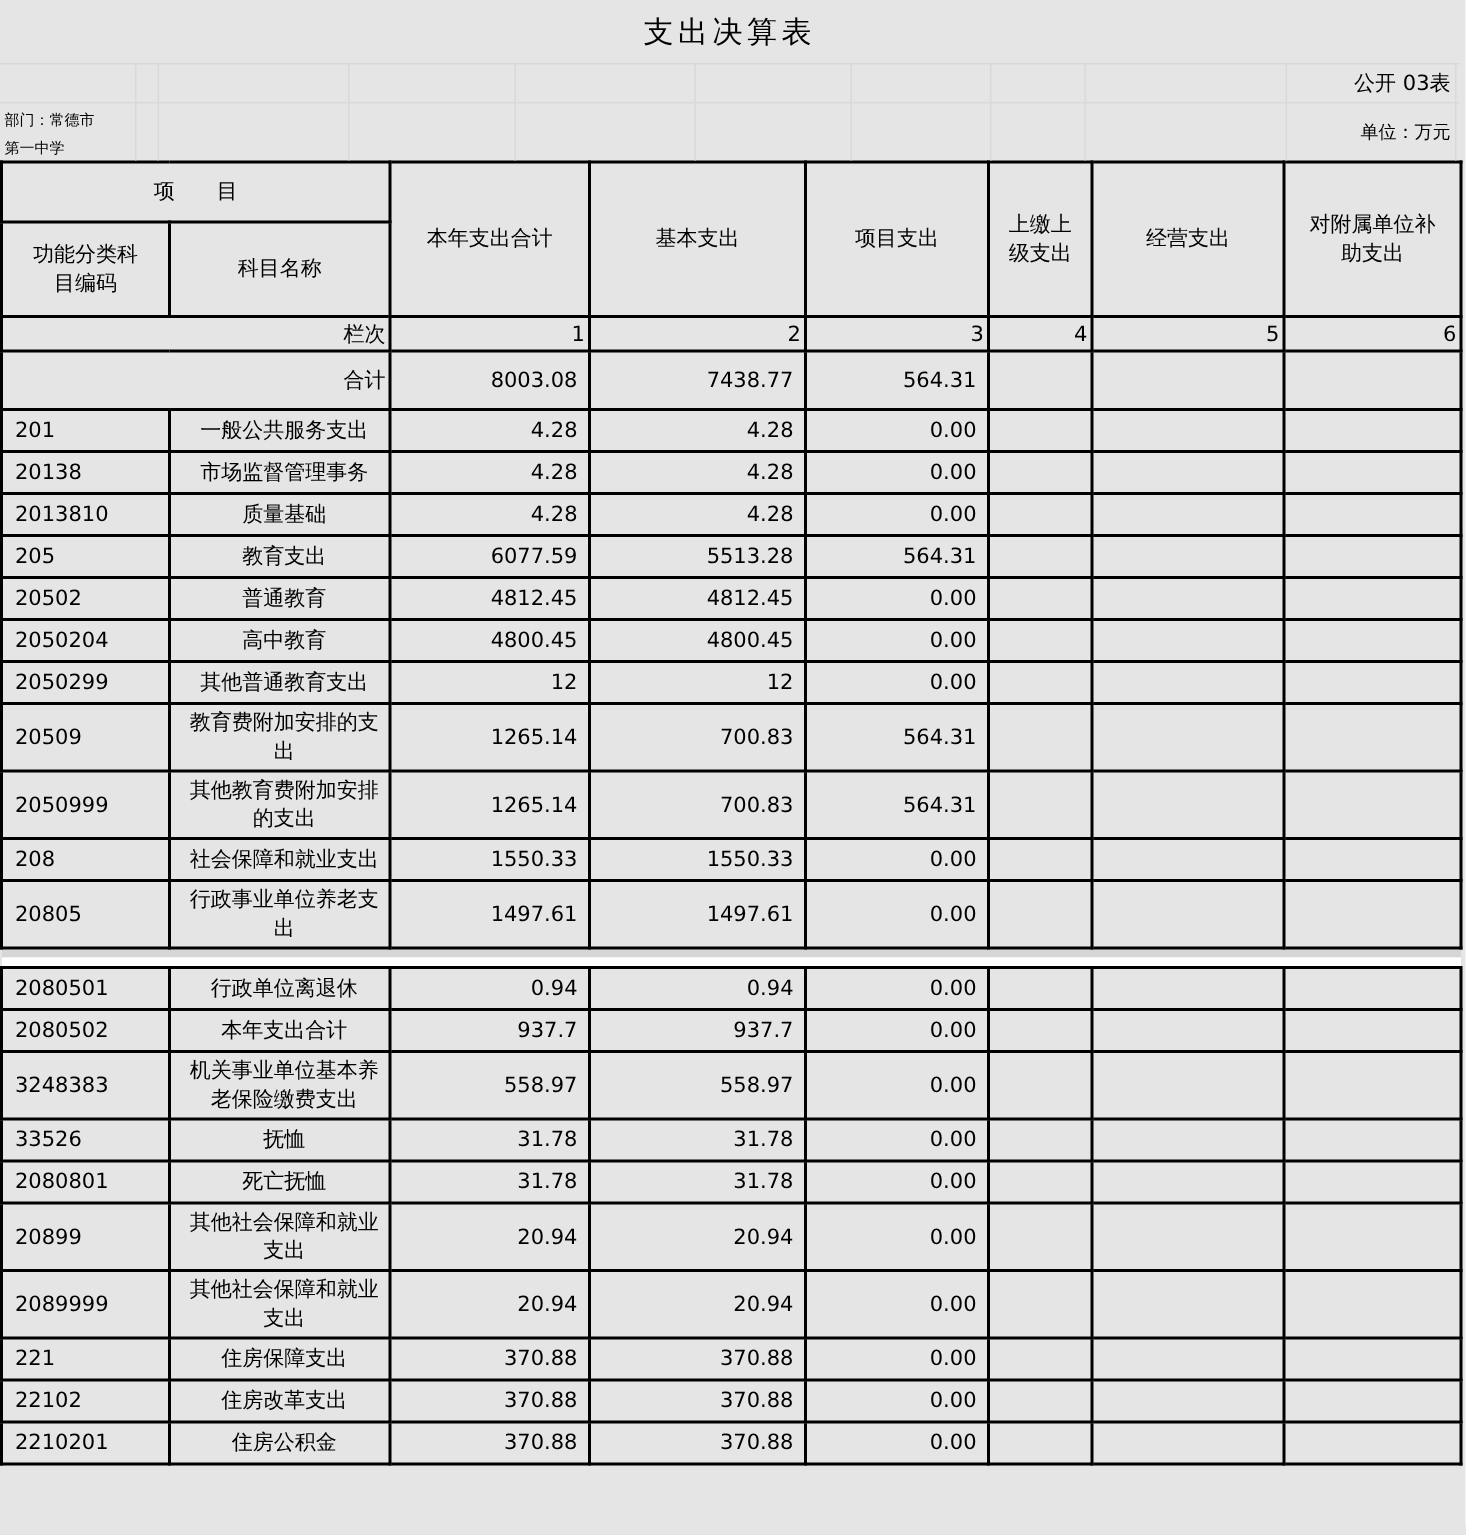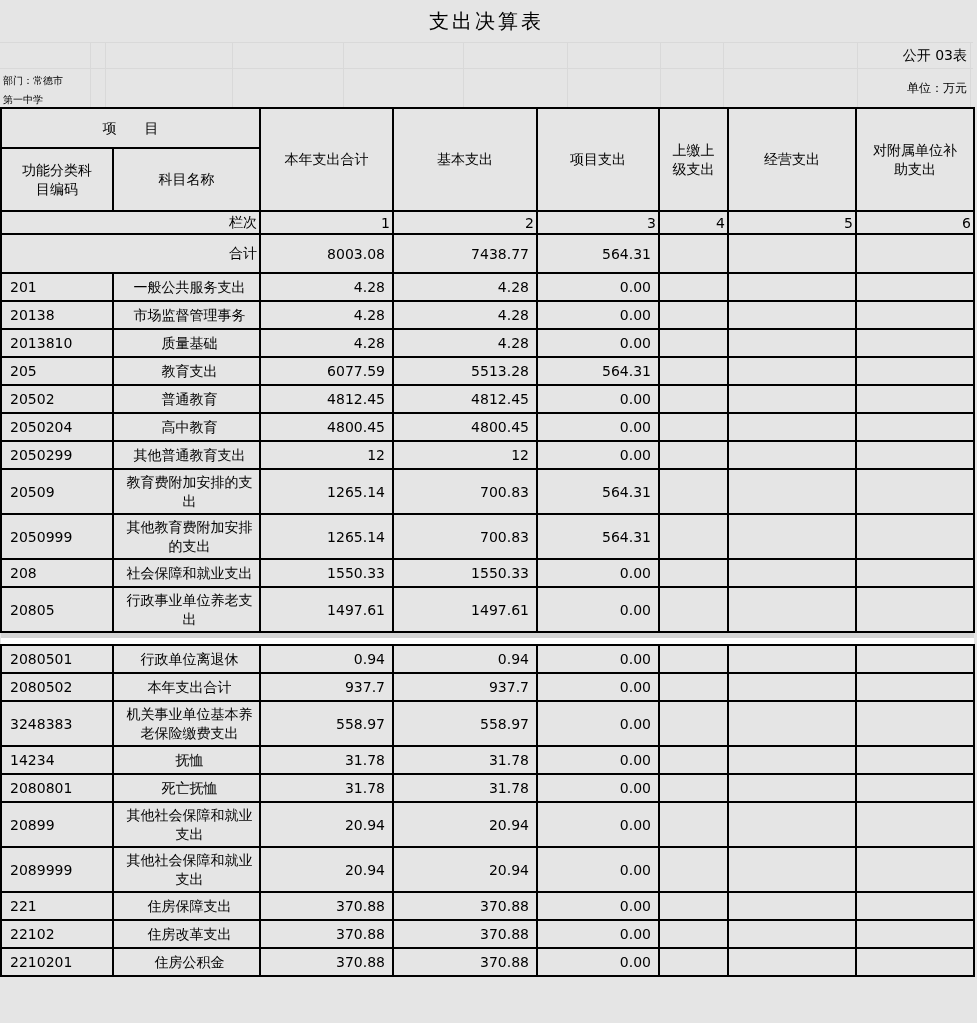--- a/index.html
+++ b/index.html
@@ -248,21 +248,21 @@
           <td class="code">3248383</td>
           <td class="name">机关事业单位基本养老保险缴费支出</td>
           <td class="num">558.97</td>
           <td class="num">558.97</td>
           <td class="num">0.00</td>
           <td class="num"></td>
           <td class="num"></td>
           <td class="num"></td>
         </tr>
         <tr class="single">
-          <td class="code">14234</td>
+          <td class="code">33526</td>
           <td class="name">抚恤</td>
           <td class="num">31.78</td>
           <td class="num">31.78</td>
           <td class="num">0.00</td>
           <td class="num"></td>
           <td class="num"></td>
           <td class="num"></td>
         </tr>
         <tr class="single">
           <td class="code">2080801</td>

